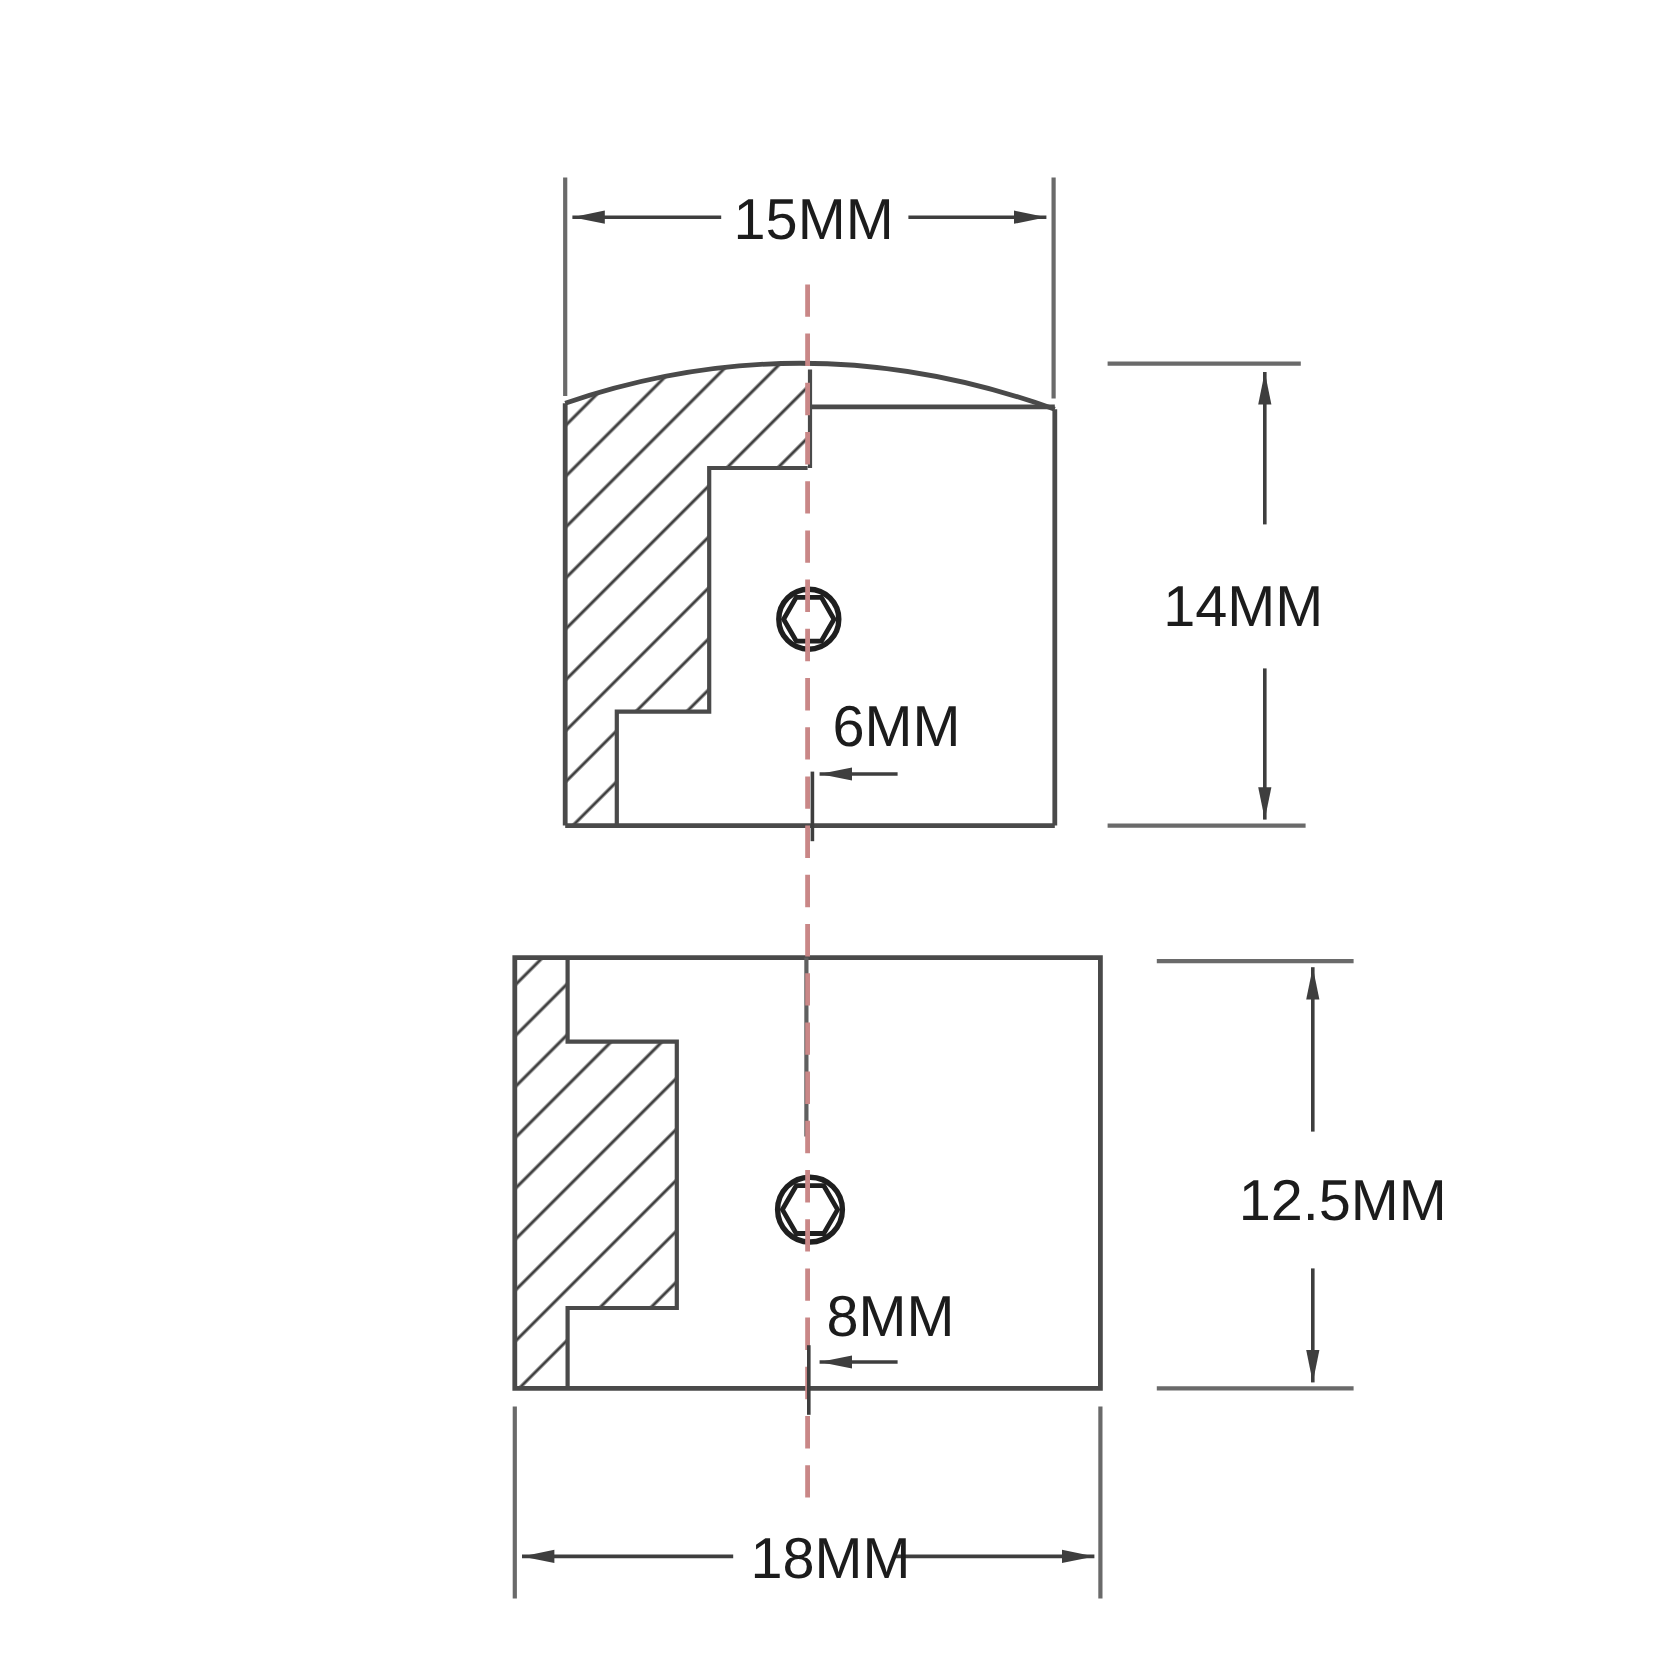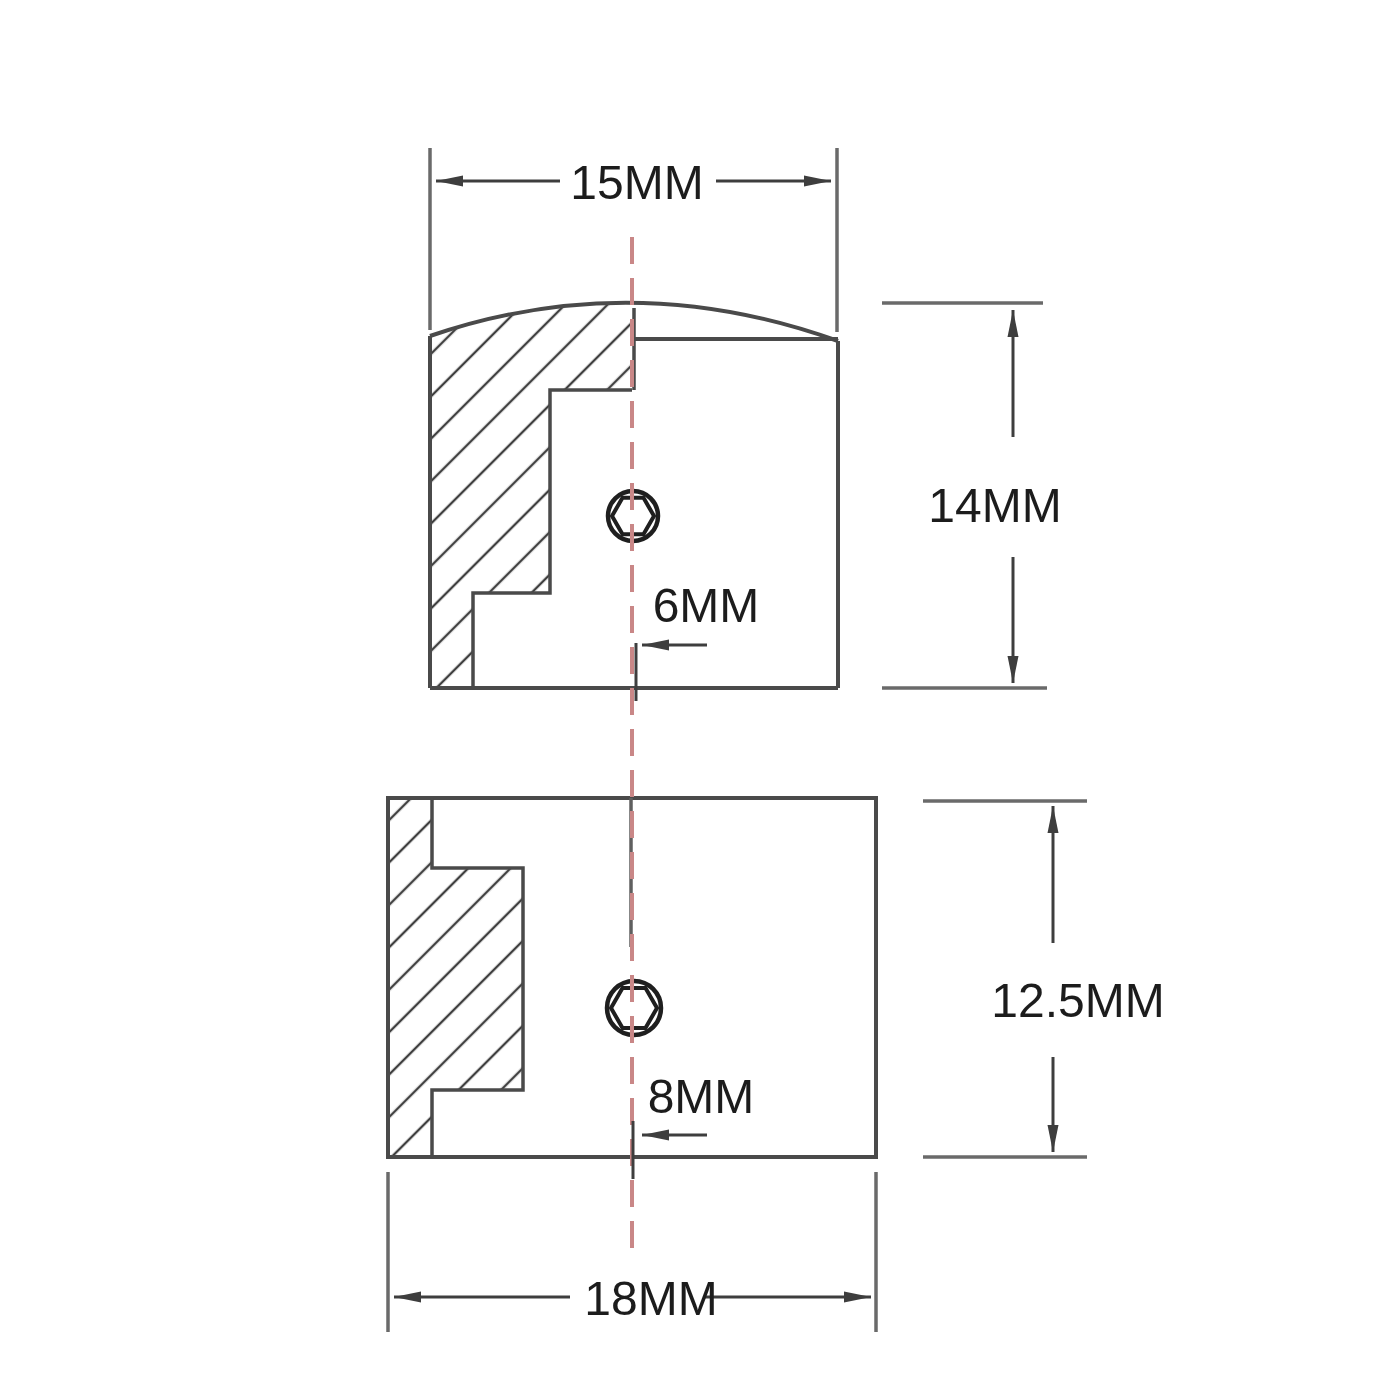--- a/index.html
+++ b/index.html
@@ -10,20 +10,21 @@
     --c-hole:#1f1f1f;
     --c-text:#1c1c1c;
     --c-centerline:#c98787;
     --c-bg:#ffffff;
   }
   html,body{margin:0;padding:0;background:var(--c-bg);}
   .canvas{
     width:1252px;height:1400px;background:var(--c-bg);
     position:relative;overflow:hidden;
     font-family:"Liberation Sans", sans-serif;
+    padding-left:41px;
   }
   svg{display:block;}
   .outline{fill:none;stroke:var(--c-outline);stroke-width:4;}
   .section-edge{fill:none;stroke:var(--c-outline);stroke-width:3.5;}
   .dimline{fill:none;stroke:var(--c-dim);stroke-width:3;}
   .extline{fill:none;stroke:var(--c-ext);stroke-width:3.5;}
   .hole{fill:none;stroke:var(--c-hole);stroke-width:4.5;}
   .hexagon{fill:none;stroke:var(--c-hole);stroke-width:4;}
   .centerline{fill:none;stroke:var(--c-centerline);stroke-width:4;stroke-dasharray:27 14;}
   .center-dark{fill:none;stroke:#5f5f5f;stroke-width:3.5;}

